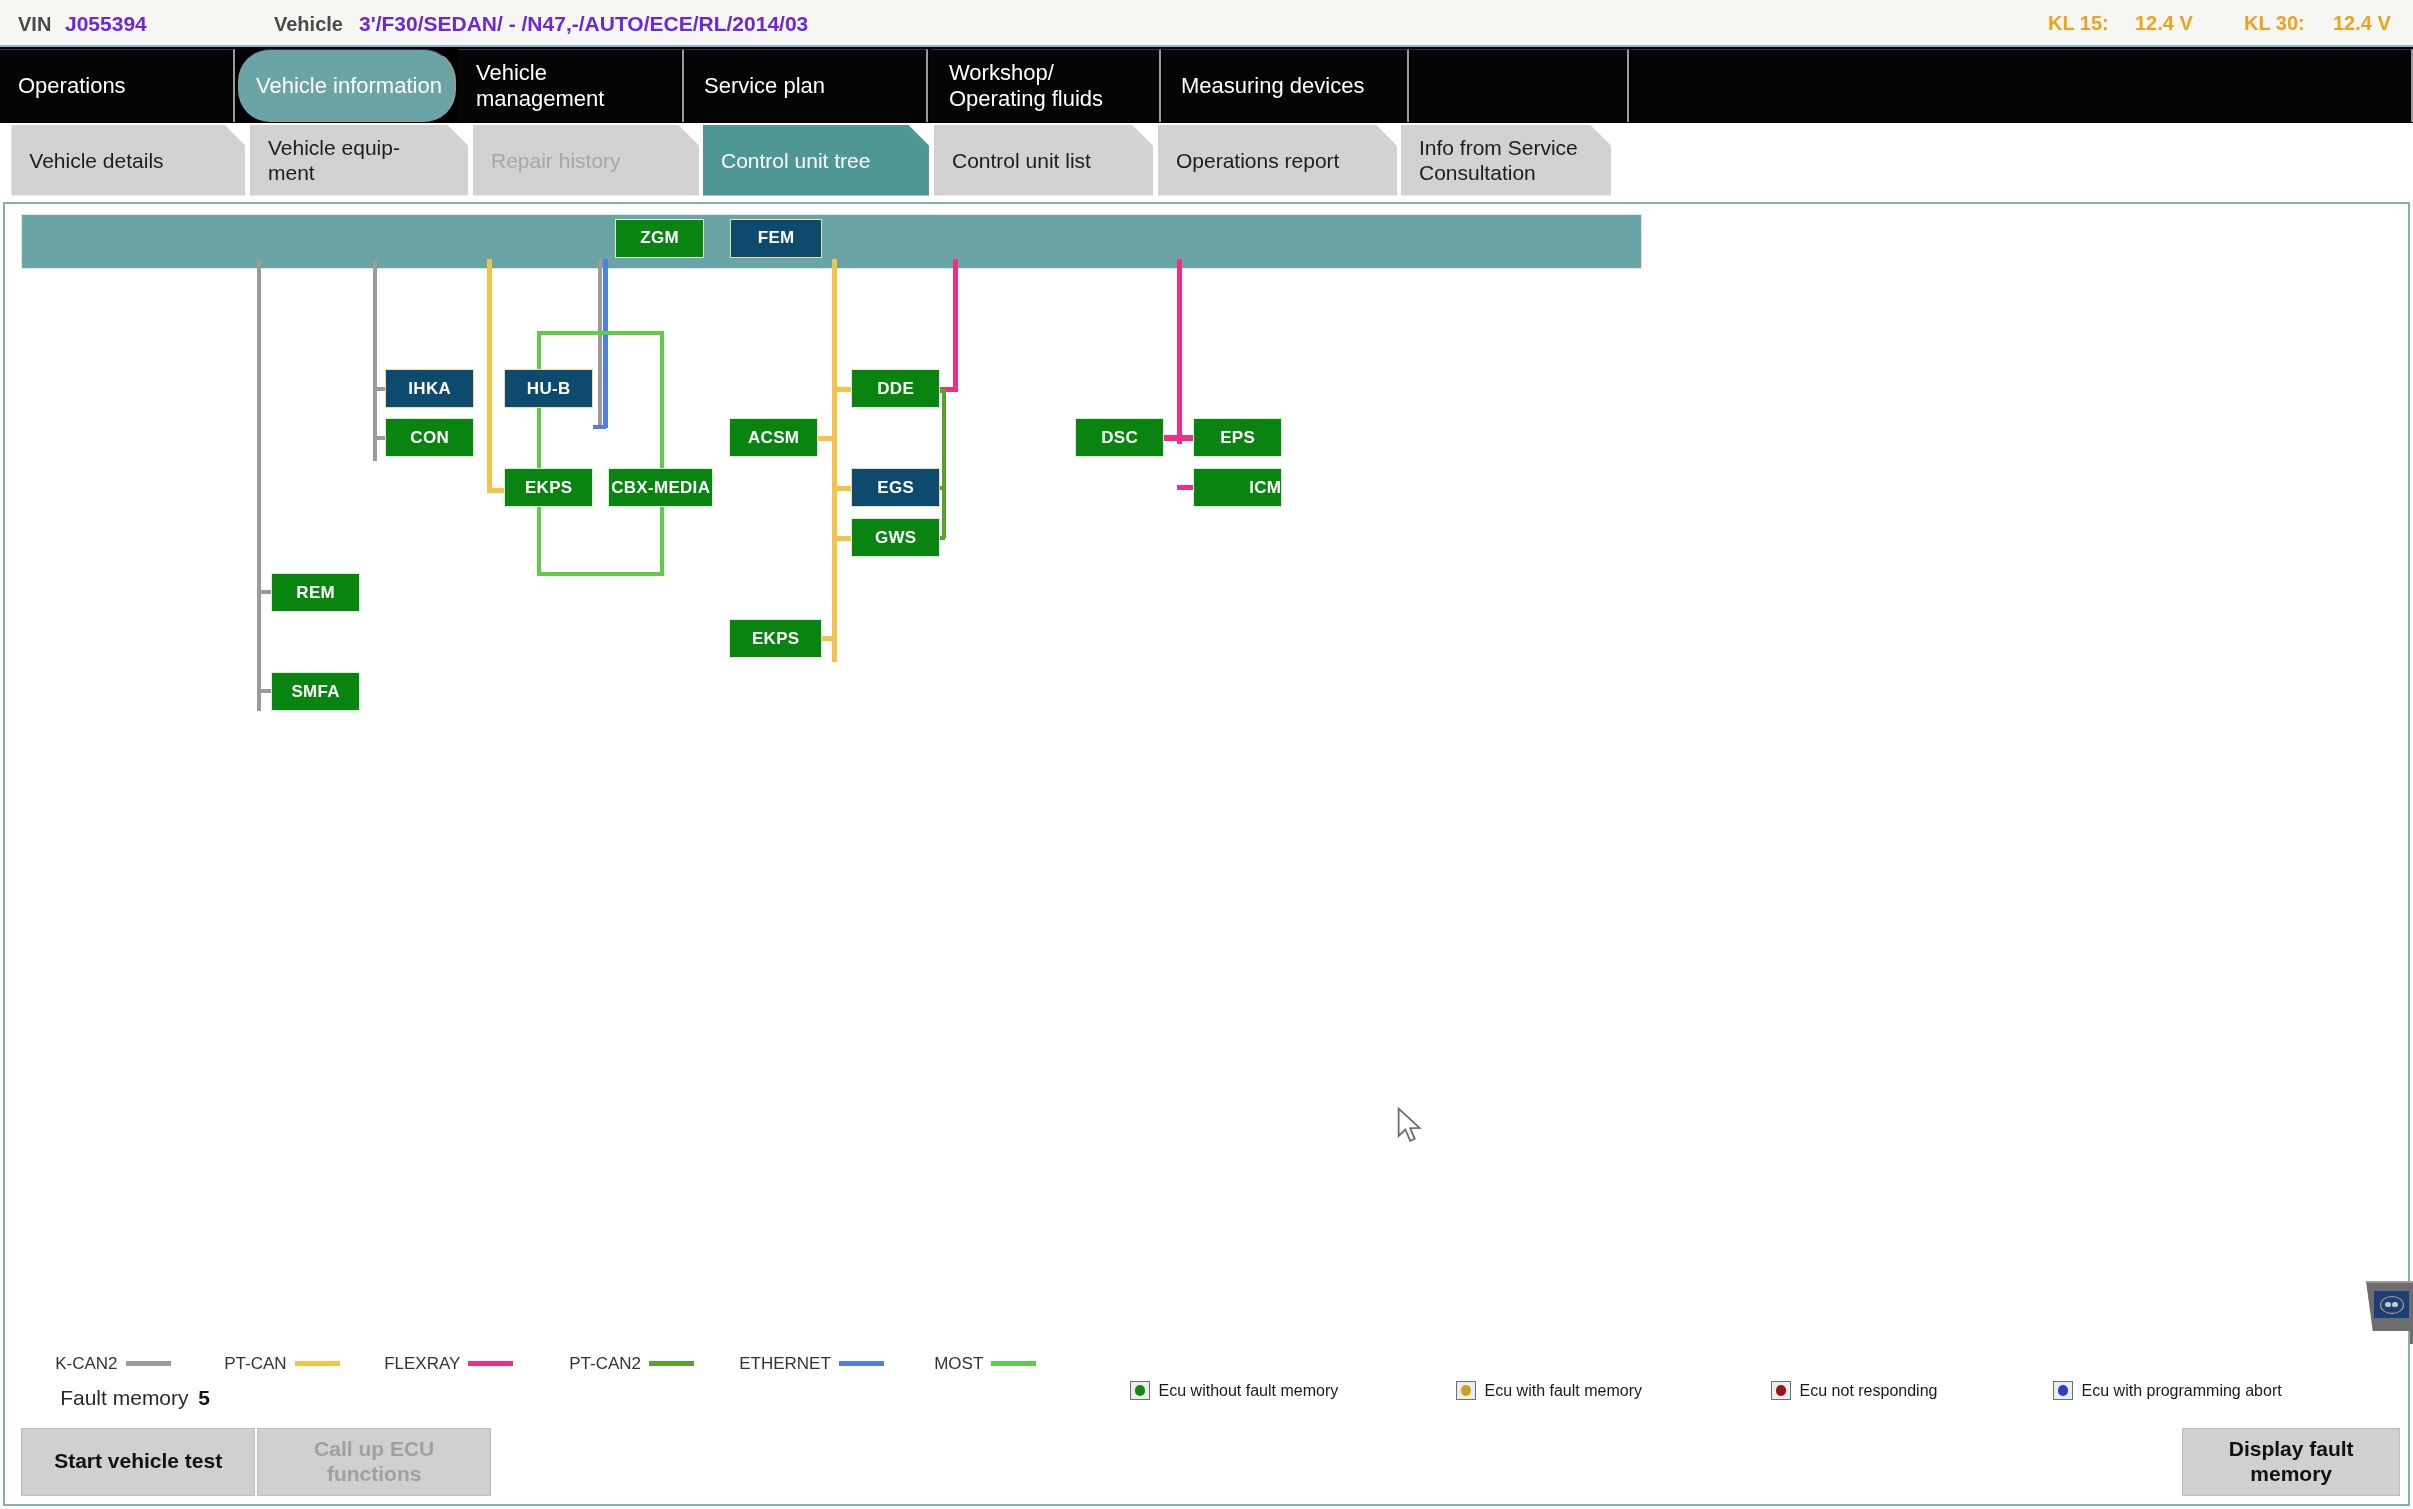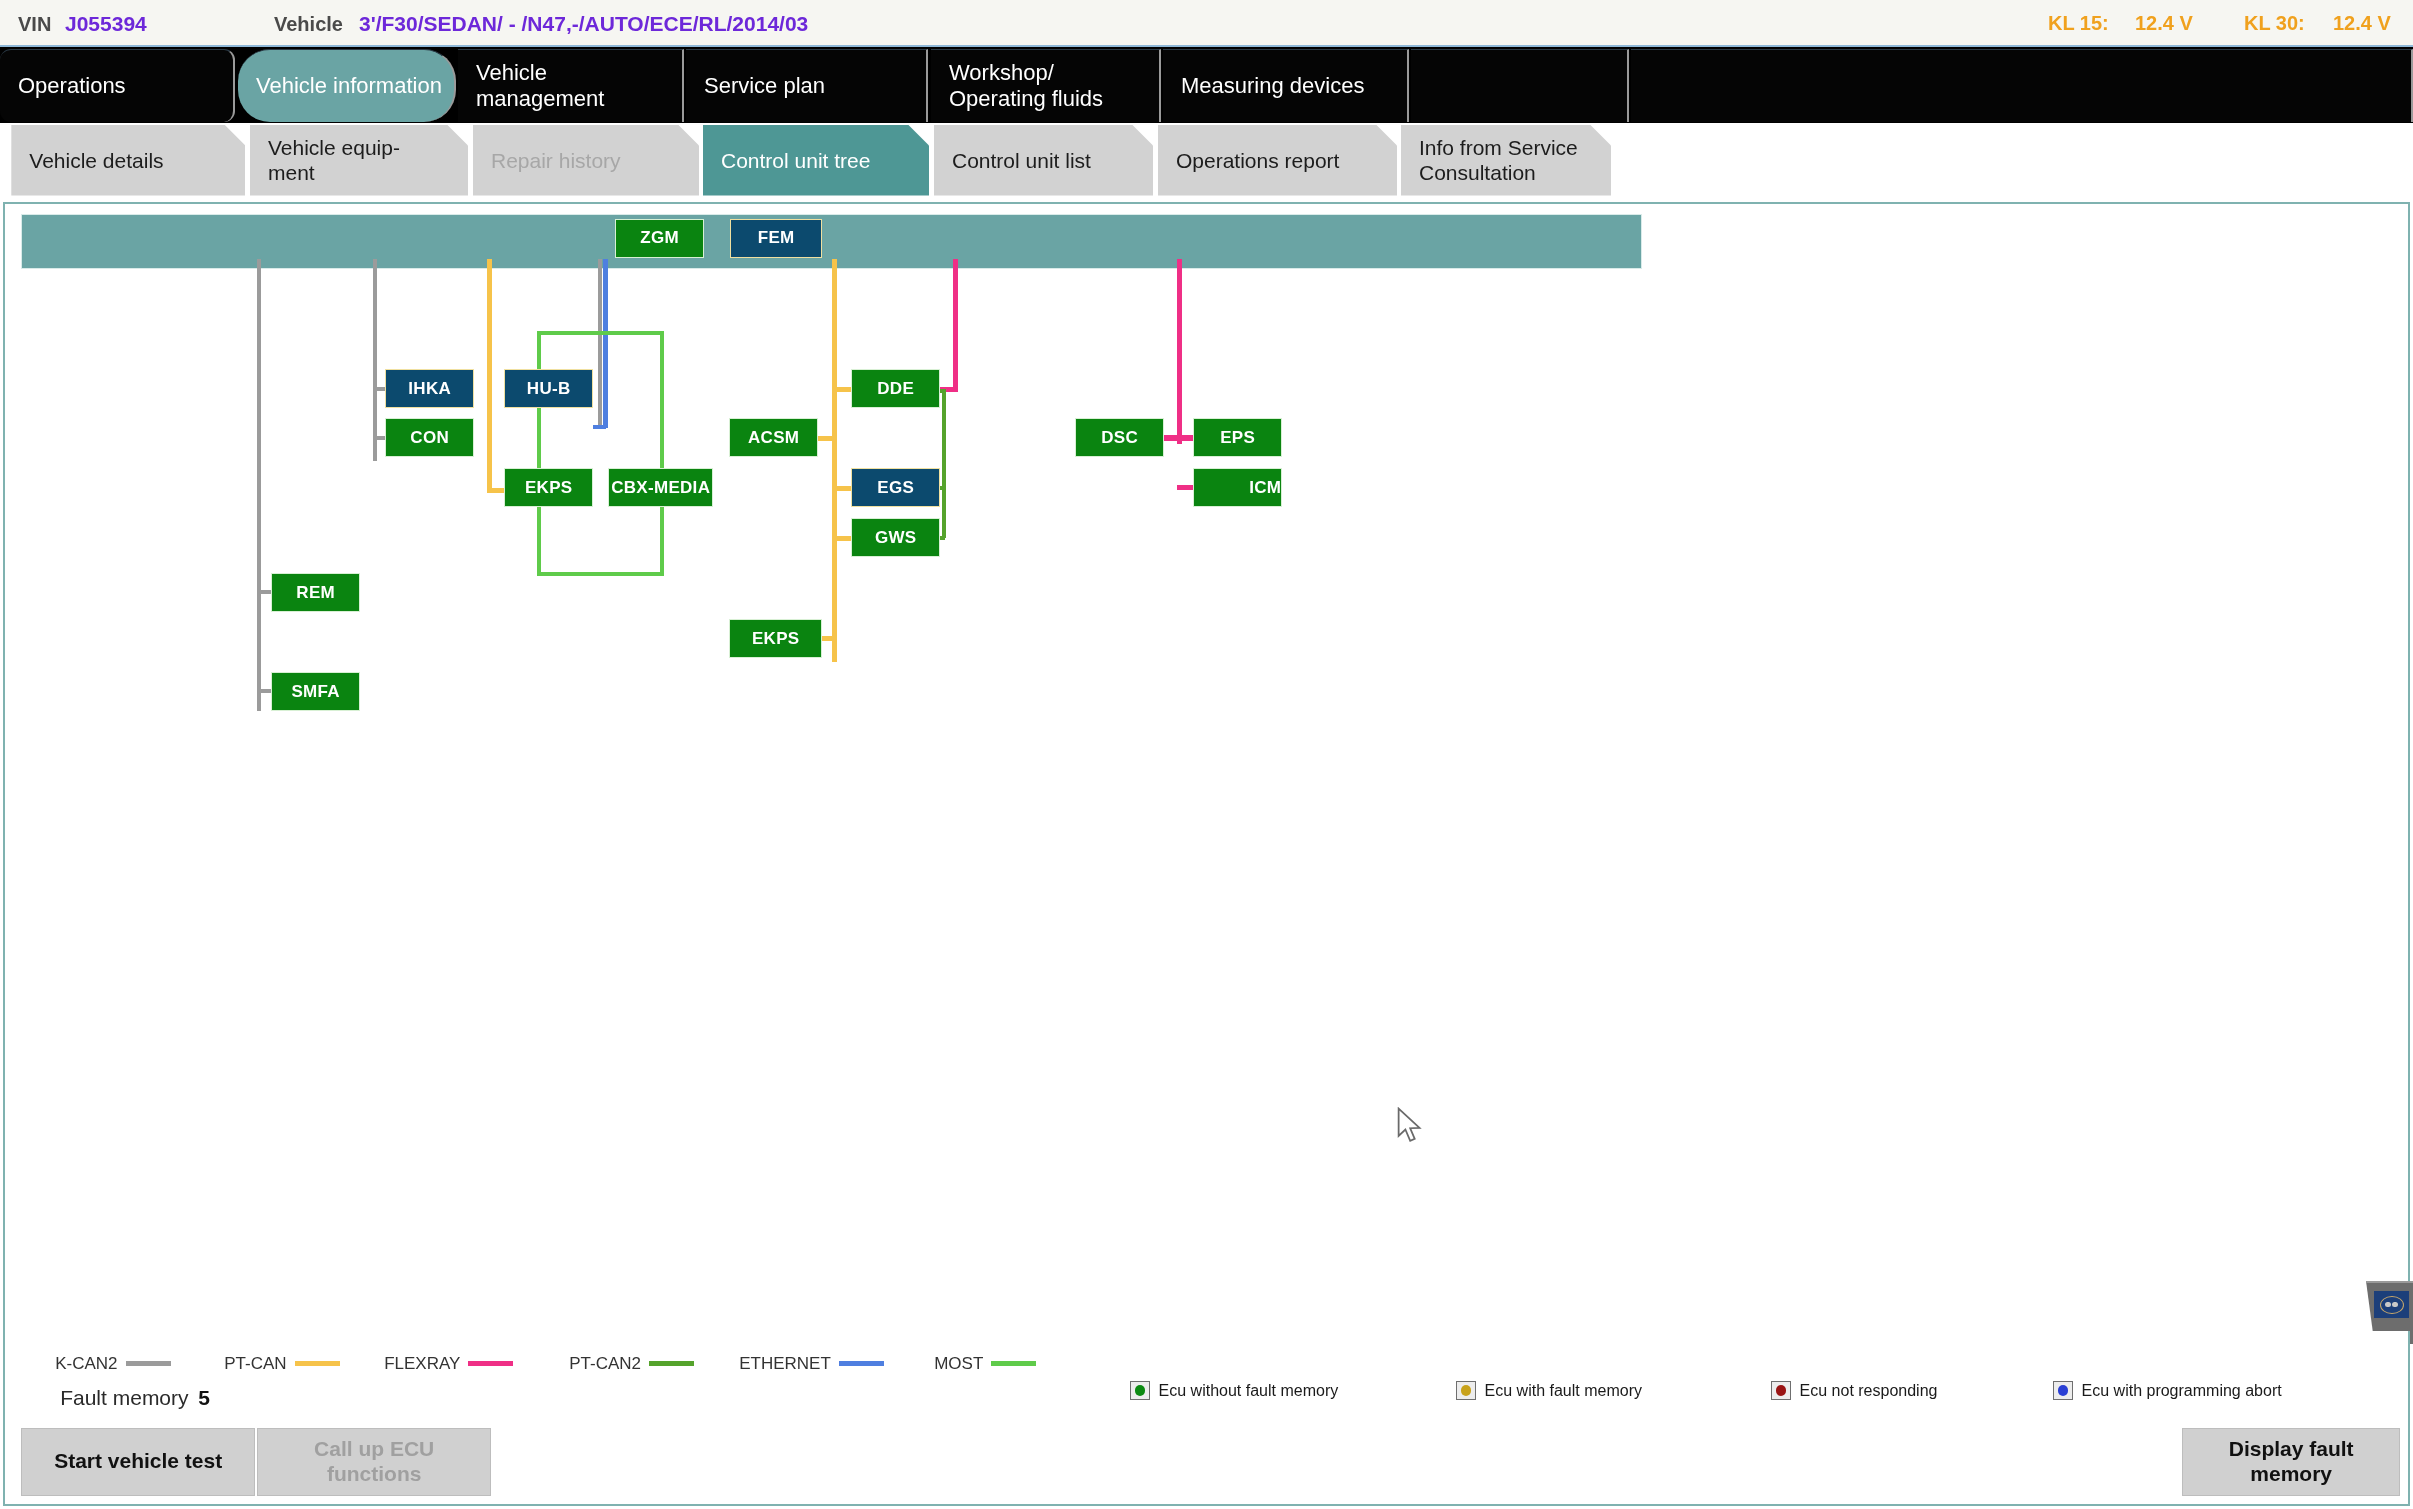--- a/index.html
+++ b/index.html
@@ -261,21 +261,21 @@
     <span class="val" style="left:65px">J055394</span>
     <span class="lbl" style="left:274px">Vehicle</span>
     <span class="val" style="left:359px">3'/F30/SEDAN/ - /N47,-/AUTO/ECE/RL/2014/03</span>
     <span class="kl" style="left:2048px">KL 15:</span>
     <span class="kl" style="left:2135px">12.4 V</span>
     <span class="kl" style="left:2244px">KL 30:</span>
     <span class="kl" style="left:2333px">12.4 V</span>
   </div>
 
   <div class="mainnav" id="mainnav">
-      <div class="mtab" style="left: 0px; width: 235px; border-radius: 11px;">
+      <div class="mtab" style="left: 0px; width: 235px;">
         <span style="white-space: pre-line;">Operations</span>
       </div>
       <div class="mtab active" style="left: 238px; width: 218px;">
         <span style="white-space: pre-line;">Vehicle information</span>
       </div>
       <div class="mtab" style="left: 458px; width: 226px;">
         <span style="white-space: pre-line;">Vehicle
 management</span>
       </div>
       <div class="mtab" style="left: 686px; width: 242px;">

